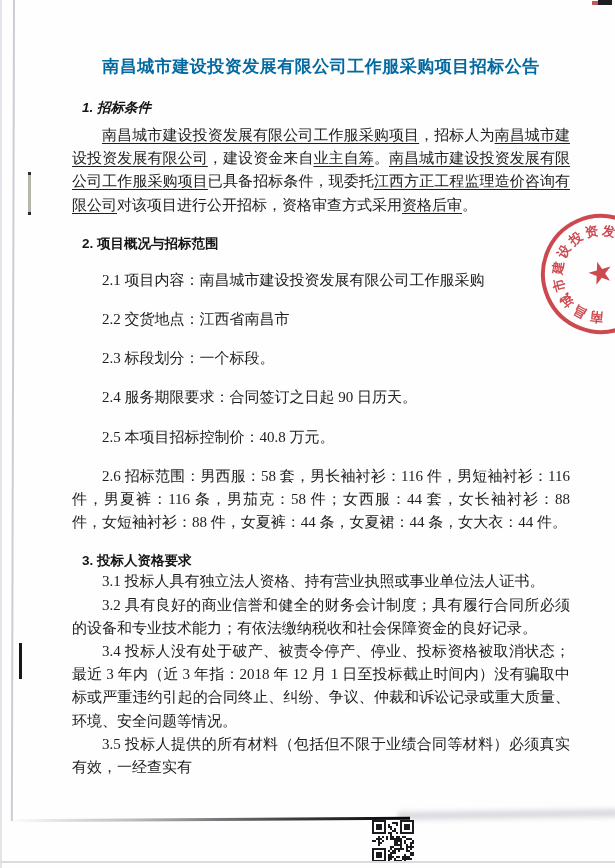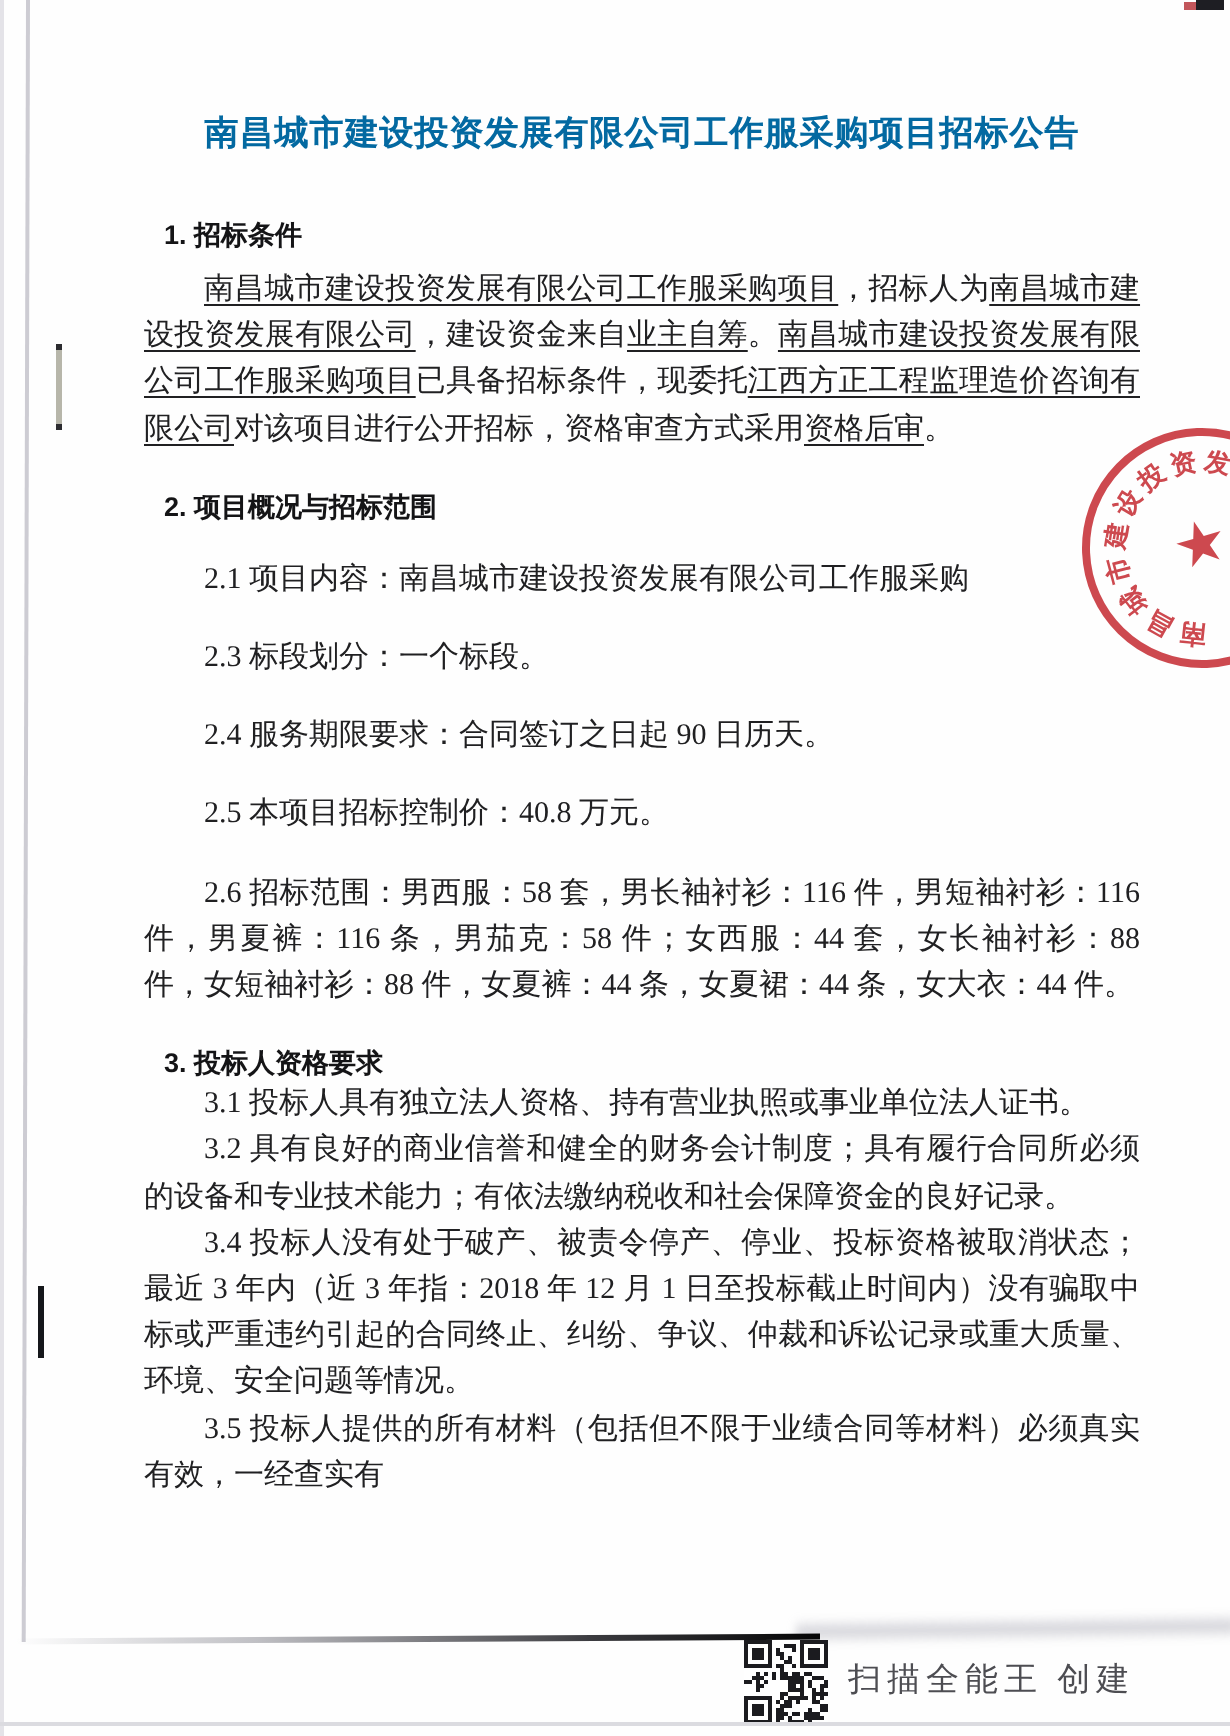--- a/index.html
+++ b/index.html
@@ -25,21 +25,21 @@
 
   
   .content{position:absolute;left:72px;top:54px;width:498px;}
   .title{font-family:"Liberation Sans","DejaVu Sans",sans-serif;font-weight:700;
          font-size:17px;line-height:26px;text-align:center;letter-spacing:.5px;color:#0369a1;}
   .docno{margin-top:9px;text-align:center;font-family:"Liberation Sans","DejaVu Sans",sans-serif;
          font-weight:700;font-size:11.5px;color:#141416;}
   .redacted{background:#161616;color:#161616;padding:0 1px;}
   .sec-h{font-family:"Liberation Sans","DejaVu Sans",sans-serif;font-weight:700;font-size:13.5px;
          color:#141416;margin:18px 0 0 10px;}
-  .sec-h.first{margin-top:29px;}
+  .sec-h.first{margin-top:19px;font-style:italic;}
   .doc-p{margin:0;font-size:15px;line-height:23.2px;text-align:justify;text-indent:2em;
          color:#202022;}
   .para1{margin-top:7px;}
   .s2-list .doc-p{margin-top:16px;}
   .s3-list .doc-p{margin-top:0;}
   .u{text-decoration:underline;text-underline-offset:3px;text-decoration-thickness:1px;}
 
   
   .stamp{position:absolute;left:541px;top:214px;width:120px;height:120px;
          transform:rotate(-24deg);opacity:.9;mix-blend-mode:multiply;}
@@ -69,20 +69,21 @@
 
   <div class="content">
     <div class="title">南昌城市建设投资发展有限公司工作服采购项目招标公告</div>
 
     <div class="sec-h first">1. 招标条件</div>
     <p class="doc-p para1"><span class="u">南昌城市建设投资发展有限公司工作服采购项目</span><span>，招标人为</span><span class="u">南昌城市建设投资发展有限公司</span><span>，建设资金来自</span><span class="u">业主自筹</span><span>。</span><span class="u">南昌城市建设投资发展有限公司工作服采购项目</span><span>已具备招标条件，现委托</span><span class="u">江西方正工程监理造价咨询有限公司</span><span>对该项目进行公开招标，资格审查方式采用</span><span class="u">资格后审</span><span>。</span></p>
 
     <div class="sec-h">2. 项目概况与招标范围</div>
     <div class="s2-list">
         <p class="doc-p">2.1 项目内容：南昌城市建设投资发展有限公司工作服采购</p>
+        <p class="doc-p">2.2 交货地点：江西省南昌市</p>
         <p class="doc-p">2.3 标段划分：一个标段。</p>
         <p class="doc-p">2.4 服务期限要求：合同签订之日起 90 日历天。</p>
         <p class="doc-p">2.5 本项目招标控制价：40.8 万元。</p>
         <p class="doc-p">2.6 招标范围：男西服：58 套，男长袖衬衫：116 件，男短袖衬衫：116 件，男夏裤：116 条，男茄克：58 件；女西服：44 套，女长袖衬衫：88 件，女短袖衬衫：88 件，女夏裤：44 条，女夏裙：44 条，女大衣：44 件。</p>
       </div>
 
     <div class="sec-h">3. 投标人资格要求</div>
     <div class="s3-list">
         <p class="doc-p">3.1 投标人具有独立法人资格、持有营业执照或事业单位法人证书。</p>
         <p class="doc-p">3.2 具有良好的商业信誉和健全的财务会计制度；具有履行合同所必须的设备和专业技术能力；有依法缴纳税收和社会保障资金的良好记录。</p>
@@ -231,16 +232,15 @@
       <rect x="34" y="38" width="2" height="2" fill="#1b1b1f"></rect>
       <rect x="36" y="38" width="2" height="2" fill="#1b1b1f"></rect>
       <rect x="38" y="38" width="2" height="2" fill="#1b1b1f"></rect>
       <rect x="16" y="40" width="2" height="2" fill="#1b1b1f"></rect>
       <rect x="22" y="40" width="2" height="2" fill="#1b1b1f"></rect>
       <rect x="24" y="40" width="2" height="2" fill="#1b1b1f"></rect>
       <rect x="26" y="40" width="2" height="2" fill="#1b1b1f"></rect>
       <rect x="28" y="40" width="2" height="2" fill="#1b1b1f"></rect>
       <rect x="32" y="40" width="2" height="2" fill="#1b1b1f"></rect>
     </svg>
-  <div class="watermark">扫描全能王 创建</div>
 
   <div class="shot-bottom-boundary"></div>
 </div>
 
 </body></html>

